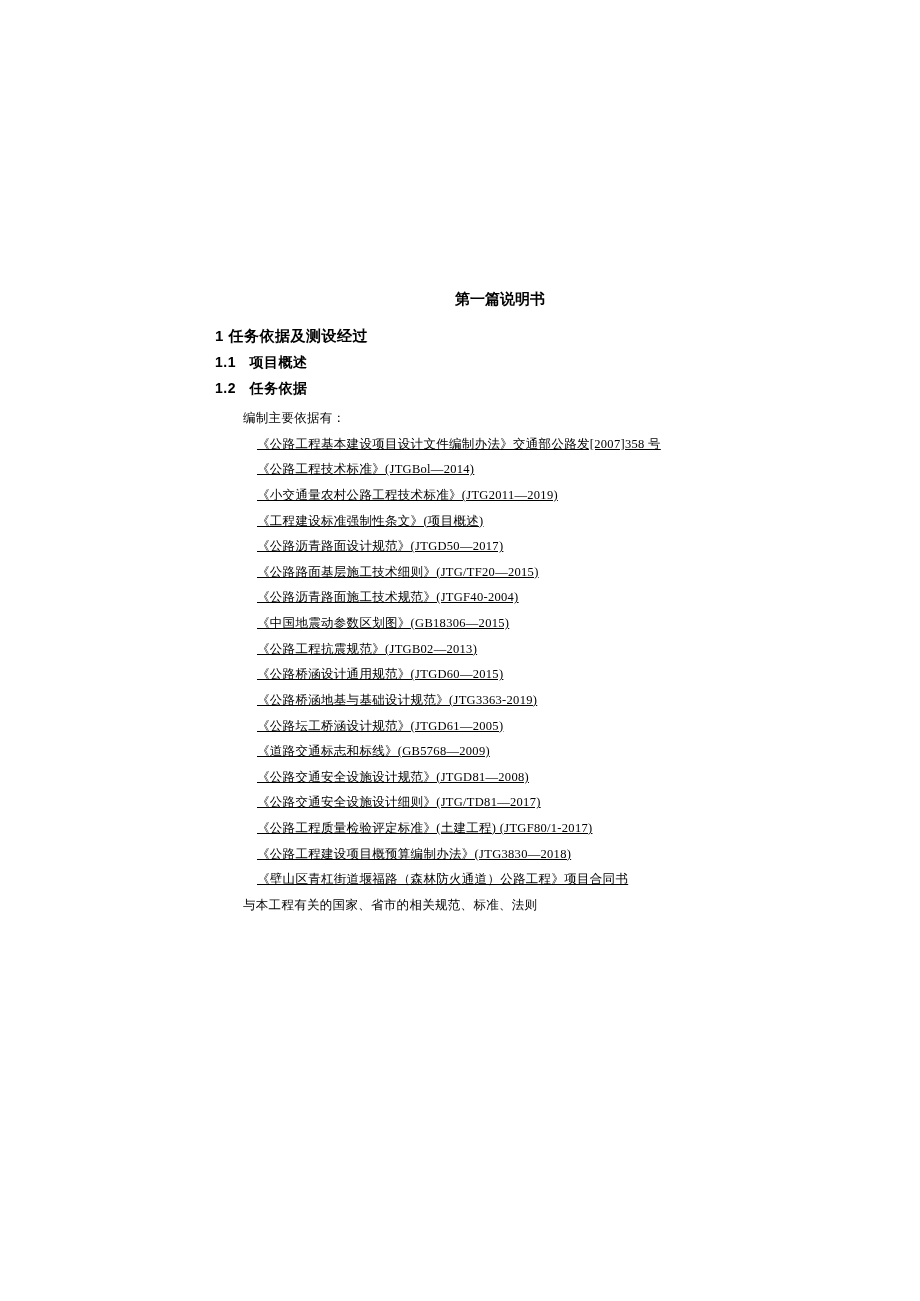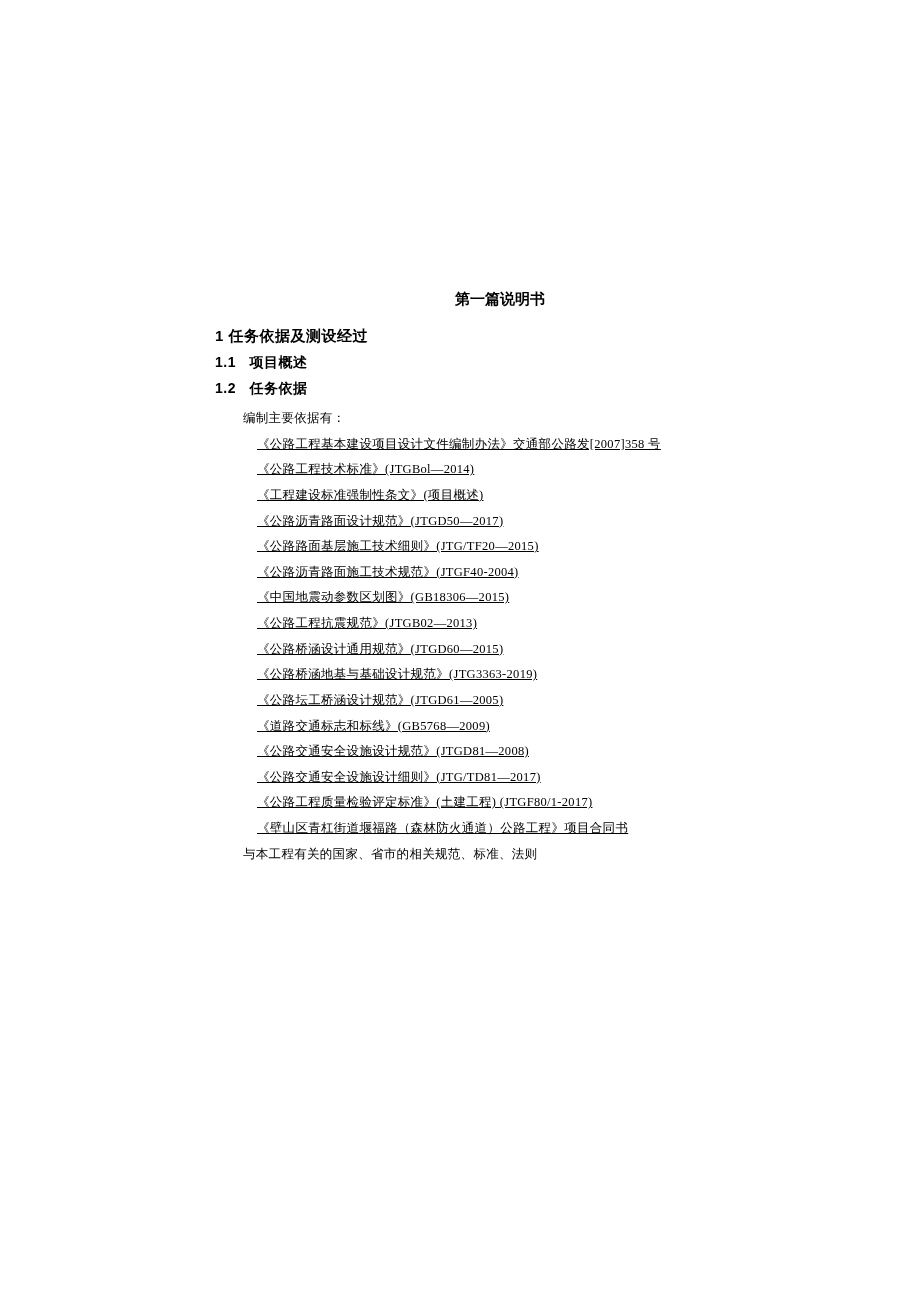--- a/index.html
+++ b/index.html
@@ -86,30 +86,32 @@
   <div class="heading-2">
     <span class="num">1.2</span>
     <span>任务依据</span>
   </div>
 
   <div class="body-text">编制主要依据有：</div>
 
   <div class="ref-list">
     <div>《公路工程基本建设项目设计文件编制办法》交通部公路发[2007]358 号</div>
     <div>《公路工程技术标准》(JTGBol—2014)</div>
+    <div>《小交通量农村公路工程技术标准》(JTG2011—2019)</div>
     <div>《工程建设标准强制性条文》(项目概述)</div>
     <div>《公路沥青路面设计规范》(JTGD50—2017)</div>
     <div>《公路路面基层施工技术细则》(JTG/TF20—2015)</div>
     <div>《公路沥青路面施工技术规范》(JTGF40-2004)</div>
     <div>《中国地震动参数区划图》(GB18306—2015)</div>
     <div>《公路工程抗震规范》(JTGB02—2013)</div>
     <div>《公路桥涵设计通用规范》(JTGD60—2015)</div>
     <div>《公路桥涵地基与基础设计规范》(JTG3363-2019)</div>
     <div>《公路坛工桥涵设计规范》(JTGD61—2005)</div>
     <div>《道路交通标志和标线》(GB5768—2009)</div>
     <div>《公路交通安全设施设计规范》(JTGD81—2008)</div>
     <div>《公路交通安全设施设计细则》(JTG/TD81—2017)</div>
     <div>《公路工程质量检验评定标准》(土建工程) (JTGF80/1-2017)</div>
+    <div>《公路工程建设项目概预算编制办法》(JTG3830—2018)</div>
     <div>《壁山区青杠街道堰福路（森林防火通道）公路工程》项目合同书</div>
   </div>
 
   <div class="closing-text">与本工程有关的国家、省市的相关规范、标准、法则</div>
 </div>
 
 </body></html>

